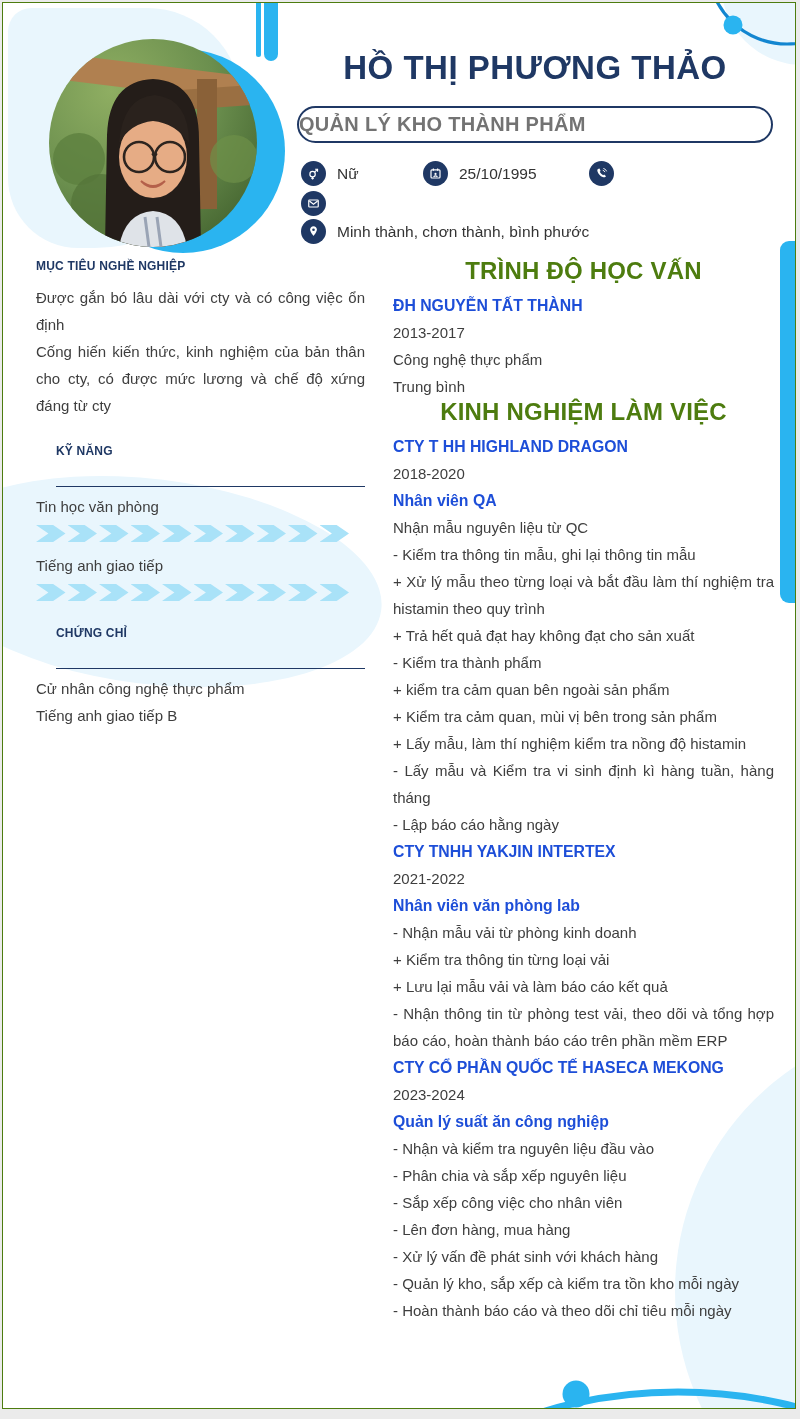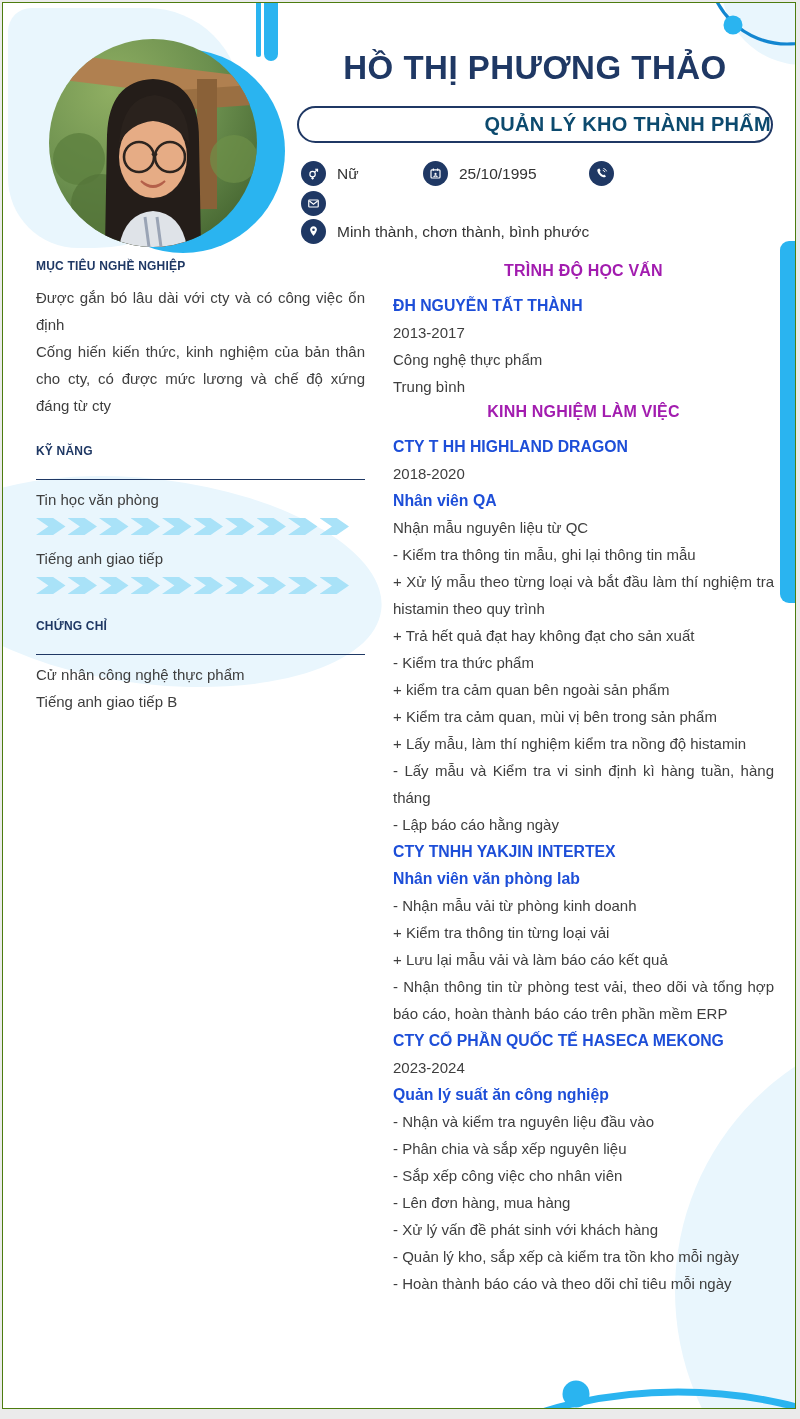--- a/index.html
+++ b/index.html
@@ -27,33 +27,33 @@
   
   .photo-accent{position:absolute;left:78px;top:46px;width:204px;height:204px;border-radius:50%;
     background:#2ab4f0;z-index:1;}
   .photo{position:absolute;left:46px;top:36px;width:208px;height:208px;border-radius:50%;
     overflow:hidden;z-index:2;}
   
   .content{position:absolute;inset:0;z-index:3;}
   .name{position:absolute;left:294px;top:46px;width:476px;text-align:center;
     font-size:33px;font-weight:bold;letter-spacing:.5px;color:#1f3864;}
   .pill{position:absolute;left:294px;top:103px;width:472px;height:33px;
-    border:2px solid #1f3864;border-radius:20px;display:flex;align-items:center;justify-content:flex-end;
-    font-size:20px;font-weight:bold;color:#0c4a6e;letter-spacing:.3px;}
+    border:2px solid #1f3864;border-radius:20px;display:flex;align-items:center;justify-content:flex-start;
+    font-size:20px;font-weight:bold;color:#737373;letter-spacing:.3px;}
   .contact{position:absolute;left:298px;top:158px;width:494px;height:92px;}
   .c-item{position:absolute;display:flex;align-items:center;gap:11px;}
   .c-icon{width:25px;height:25px;border-radius:50%;background:#1f3864;flex:0 0 25px;
     display:flex;align-items:center;justify-content:center;}
   .c-text{font-size:15.5px;color:#333;white-space:nowrap;}
   
   .col-left{position:absolute;left:33px;top:252px;width:329px;color:#3e3e3e;font-size:15px;line-height:27px;}
   .col-right{position:absolute;left:390px;top:256px;width:381px;color:#3e3e3e;font-size:15px;line-height:27px;}
   .h-left{font-size:12px;font-weight:bold;color:#1f3864;letter-spacing:.2px;line-height:22px;margin:0 0 7px 0;}
-  .h-left.ruled{border-bottom:1.5px solid #1f3864;padding-bottom:17px;margin-bottom:6px;}
-  .h-center{font-size:16px;font-weight:bold;color:#a21caf;text-align:center;letter-spacing:.2px;
+  .h-left.ruled{border-bottom:1.5px solid #1f3864;padding-bottom:24px;margin-bottom:6px;margin-left:20px;}
+  .h-center{font-size:24px;font-weight:bold;color:#4d7c0f;text-align:center;letter-spacing:.2px;
     line-height:24px;margin:0 0 9px 0;}
   .para{text-align:justify;margin:0;}
   .gap-lg{margin-top:21px;}
   .chevrons{display:flex;gap:2px;margin:5px 0 10px 0;height:17px;}
   .chev{width:29.5px;height:17px;background:#a9e2f8;flex:0 0 29.5px;
     clip-path:polygon(0 0,58% 0,100% 50%,58% 100%,0 100%,42% 50%);}
   .line{margin:0;}
   .bold-line{font-weight:bold;color:#1d4ed8;font-size:15.8px;}
   .duty{text-align:justify;margin:0;}
 </style>
@@ -220,30 +220,31 @@
       <h2 class="h-center" style="">KINH NGHIỆM LÀM VIỆC</h2>
 
       <div class="job">
         <div class="line bold-line">CTY T HH HIGHLAND DRAGON</div>
         <div class="line">2018-2020</div>
         <div class="line bold-line">Nhân viên QA</div>
         <div class="duty">Nhận mẫu nguyên liệu từ QC</div>
         <div class="duty">- Kiểm tra thông tin mẫu, ghi lại thông tin mẫu</div>
         <div class="duty">+ Xử lý mẫu theo từng loại và bắt đầu làm thí nghiệm tra histamin theo quy trình</div>
         <div class="duty">+ Trả hết quả đạt hay không đạt cho sản xuất</div>
-        <div class="duty">- Kiểm tra thức phẩm</div>
+        <div class="duty">- Kiểm tra thành phẩm</div>
         <div class="duty">+ kiểm tra cảm quan bên ngoài sản phẩm</div>
         <div class="duty">+ Kiểm tra cảm quan, mùi vị bên trong sản phẩm</div>
         <div class="duty">+ Lấy mẫu, làm thí nghiệm kiểm tra nồng độ histamin</div>
         <div class="duty">- Lấy mẫu và Kiểm tra vi sinh định kì hàng tuần, hàng tháng</div>
         <div class="duty">- Lập báo cáo hằng ngày</div>
       </div>
 
       <div class="job">
         <div class="line bold-line">CTY TNHH YAKJIN INTERTEX</div>
+        <div class="line">2021-2022</div>
         <div class="line bold-line">Nhân viên văn phòng lab</div>
         <div class="duty">- Nhận mẫu vải từ phòng kinh doanh</div>
         <div class="duty">+ Kiểm tra thông tin từng loại vải</div>
         <div class="duty">+ Lưu lại mẫu vải và làm báo cáo kết quả</div>
         <div class="duty">- Nhận thông tin từ phòng test vải, theo dõi và tổng hợp báo cáo, hoàn thành báo cáo trên phần mềm ERP</div>
       </div>
 
       <div class="job">
         <div class="line bold-line">CTY CỔ PHẦN QUỐC TẾ HASECA MEKONG</div>
         <div class="line">2023-2024</div>

